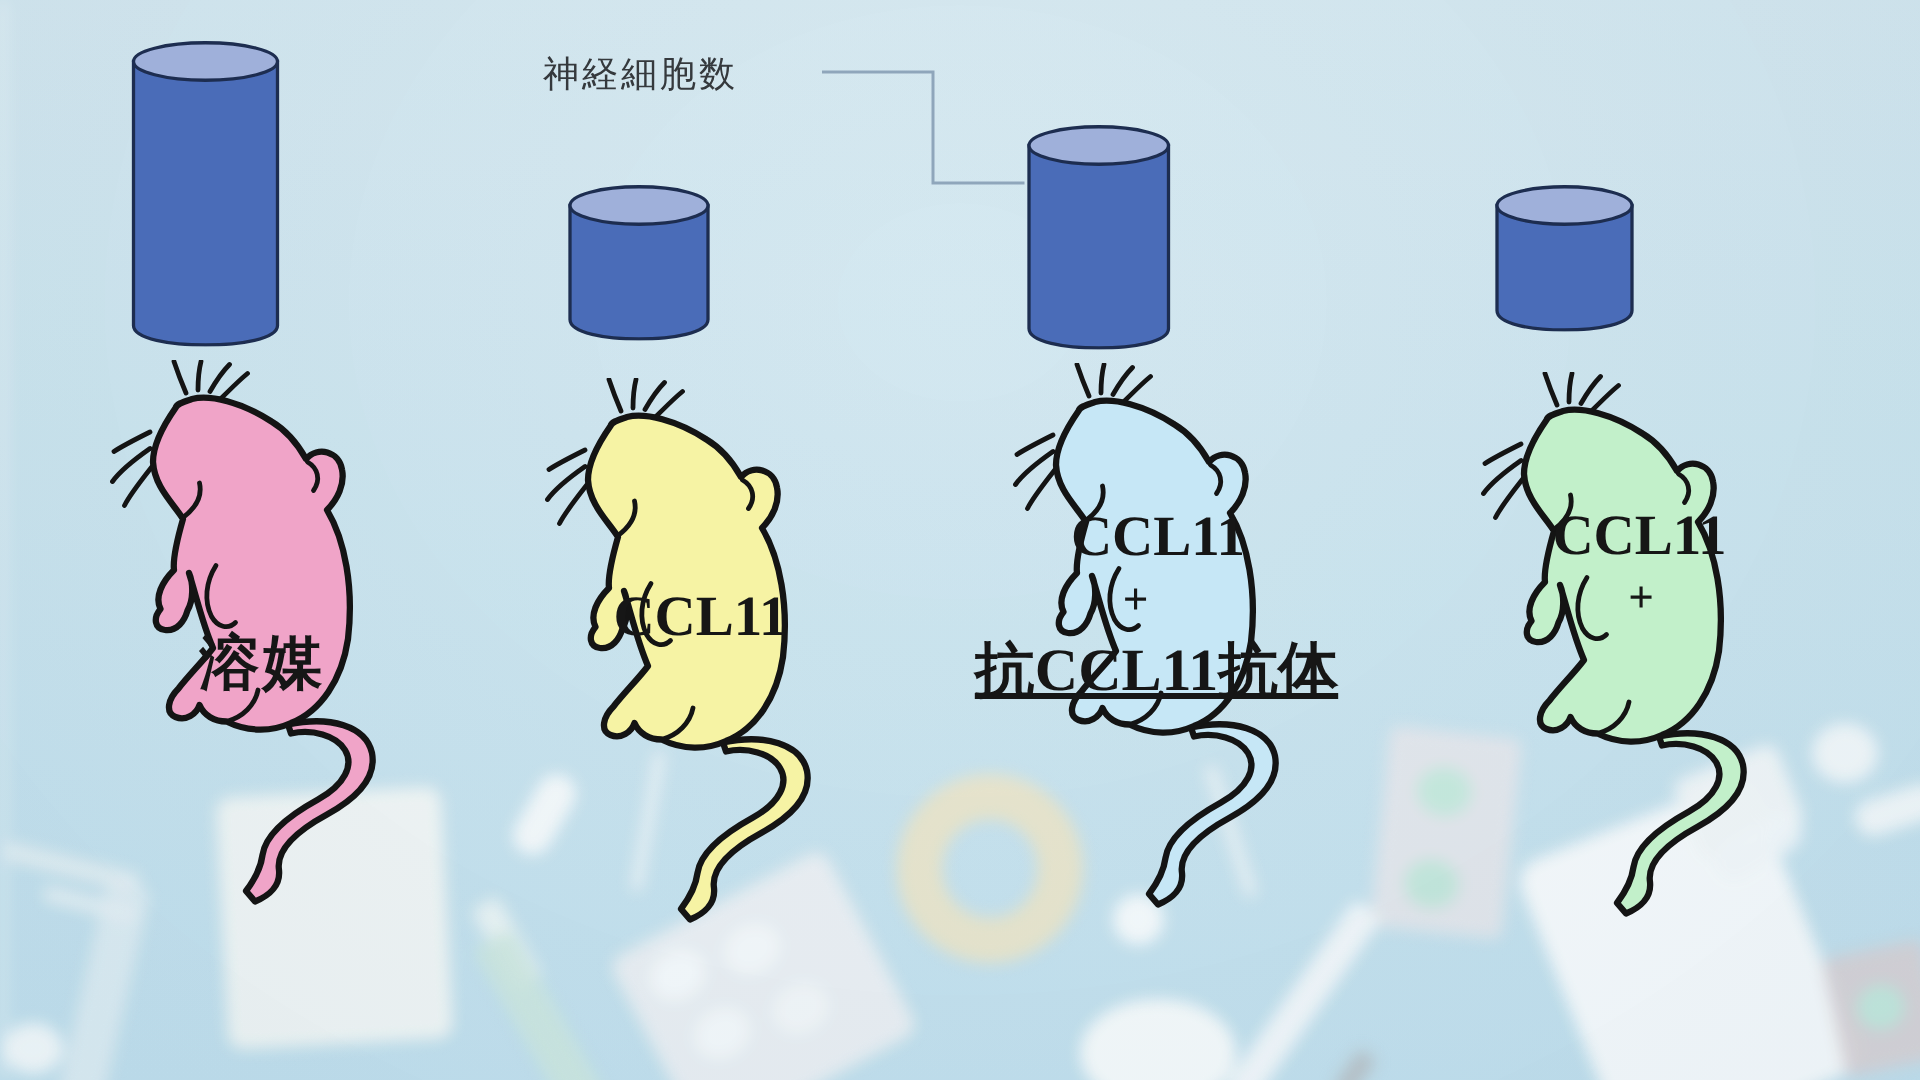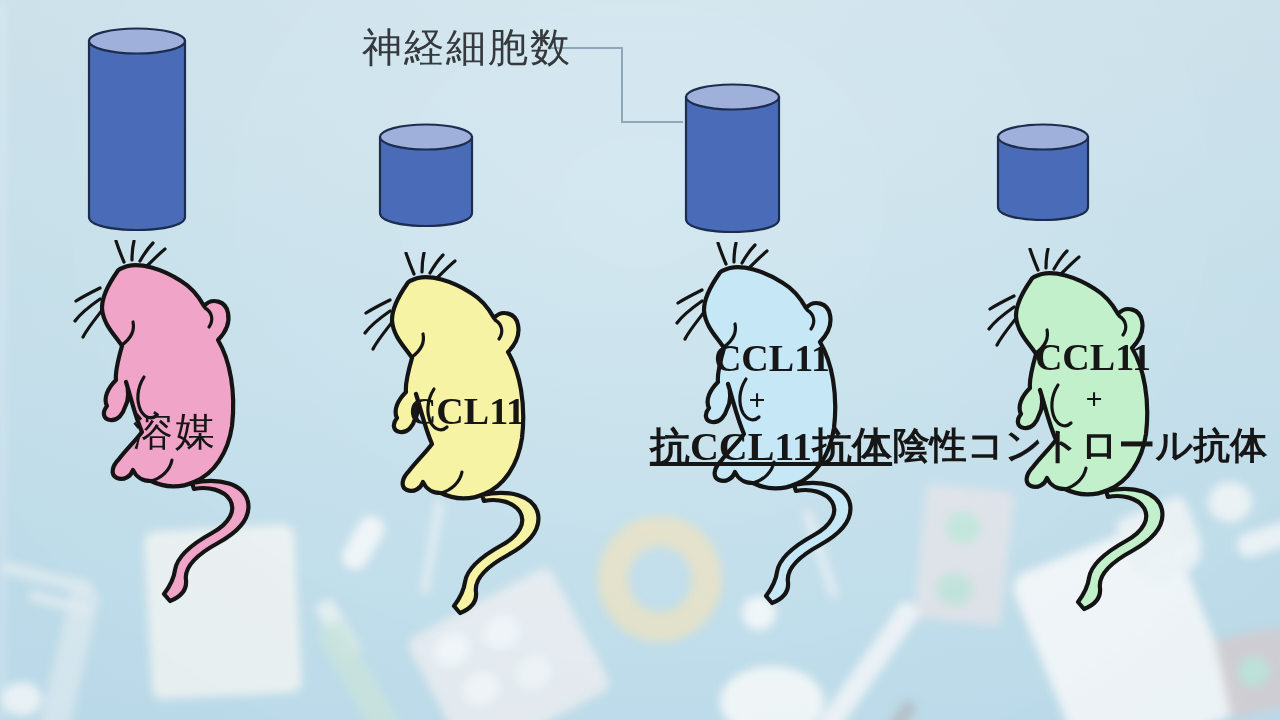--- a/index.html
+++ b/index.html
@@ -40,31 +40,31 @@
   .bottle-neck{left:1122px;top:506px;width:74px;height:58px;background:#f8fafa;transform:rotate(-22deg);border-radius:8px;opacity:.96;}
   .pill-c{left:1208px;top:482px;width:44px;height:40px;border-radius:50%;background:#fafcfc;opacity:.95;}
   .capsule-b{left:1236px;top:528px;width:58px;height:24px;border-radius:12px;background:#fbfdfd;transform:rotate(-18deg);opacity:.95;}
   .capsule-c{left:1140px;top:552px;width:64px;height:26px;border-radius:13px;background:#fafcfd;transform:rotate(-32deg);opacity:.9;}
   .blister3{left:1222px;top:632px;width:68px;height:80px;background:#ddd2d4;transform:rotate(-12deg);opacity:.9;border-radius:6px;}
   .blister3 .g1{left:16px;top:24px;width:32px;height:30px;background:#c6ecda;}
   .vignette{position:absolute;inset:0;pointer-events:none;
     background:radial-gradient(ellipse at 50% 28%,rgba(255,255,255,.10) 0%,rgba(120,165,190,.12) 90%);}
   
   .title{
-    position:absolute;left:362px;top:20px;font-size:40px;letter-spacing:2px;
+    position:absolute;left:362px;top:33px;font-size:24px;letter-spacing:2px;
     color:#35393d;z-index:5;white-space:nowrap;
   }
   .connector{position:absolute;left:0;top:0;z-index:1;pointer-events:none;}
   .cyl{position:absolute;z-index:2;}
   .mouse{position:absolute;z-index:3;}
   .mlabel{
     position:absolute;z-index:6;color:#161616;text-align:left;white-space:nowrap;
     font-family:"Liberation Serif",serif;transform:translateX(-50%);
   }
-  .lab-yobai{left:175px;top:404px;font-size:40px;font-weight:400;letter-spacing:2px;}
+  .lab-yobai{left:175px;top:414px;font-size:40px;font-weight:700;letter-spacing:2px;}
   .lab-ccl11-2{left:467px;top:389px;font-size:38px;font-weight:600;}
   .lab-ccl11-3{left:772px;top:336px;font-size:38px;font-weight:600;}
   .lab-plus-3{left:757px;top:383px;font-size:30px;font-weight:600;}
   .lab-anti{left:771px;top:419px;font-size:40px;font-weight:700;text-decoration:underline;}
   .lab-ccl11-4{left:1093px;top:335px;font-size:38px;font-weight:600;}
   .lab-plus-4{left:1094px;top:382px;font-size:30px;font-weight:600;}
   .lab-negctl{left:1080px;top:421px;font-size:37px;font-weight:700;}
 </style>
 </head>
 <body>
@@ -159,15 +159,14 @@
     <use href="#mouse-shape" fill="#c2f0ca"></use>
   </svg>
 
   <div class="mlabel lab-yobai">溶媒</div>
   <div class="mlabel lab-ccl11-2">CCL11</div>
   <div class="mlabel lab-ccl11-3">CCL11</div>
   <div class="mlabel lab-plus-3">+</div>
   <div class="mlabel lab-anti">抗CCL11抗体</div>
   <div class="mlabel lab-ccl11-4">CCL11</div>
   <div class="mlabel lab-plus-4">+</div>
-  <div class="mlabel lab-negctl">陰性コントロール抗体</div>
 
 </div>
 
 </body></html>

